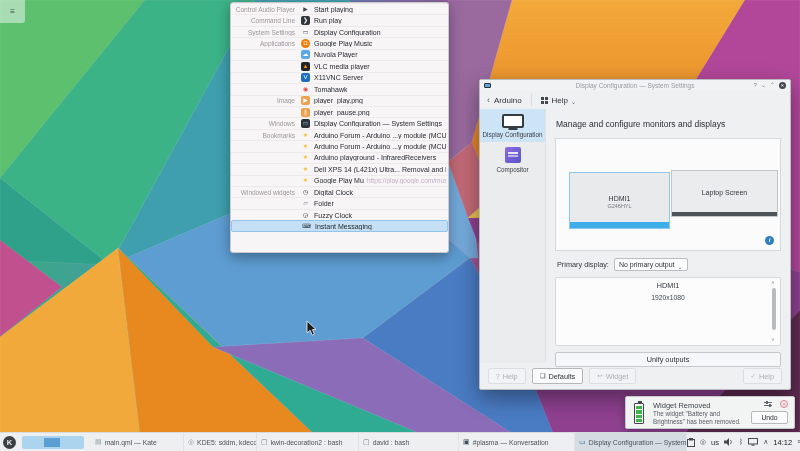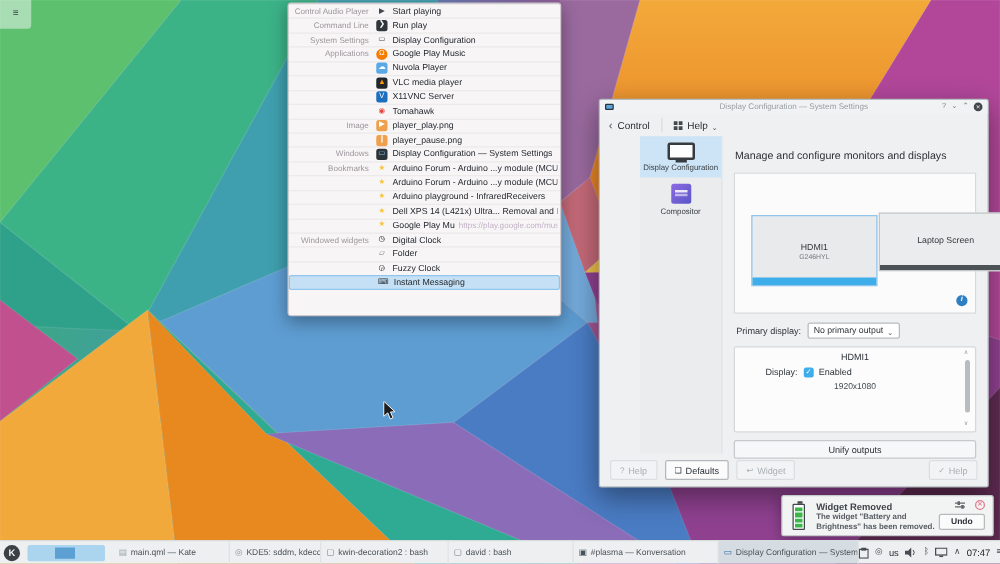--- a/index.html
+++ b/index.html
@@ -37,21 +37,21 @@
   .tb-btns { margin-left:auto; display:flex; align-items:center; gap:4px; z-index:1; }
   .tb-glyph { font-size:6px; color:#7d8287; line-height:7px; }
   .tb-close { width:7px; height:7px; border-radius:50%; background:#41474c; color:#eee; font-size:4.5px; line-height:7px; text-align:center; }
   .toolbar { height:18px; display:flex; align-items:center; padding-left:7px; }
   .chev { font-size:9px; color:#4a5055; margin-right:4px; line-height:10px; }
   .tb-label { font-size:8px; color:#2c3136; }
   .vsep { width:1px; height:12px; background:#d9dcde; margin:0 9px; }
   .grid-ic { width:7px; height:7px; display:grid; grid-template-columns:3px 3px; grid-template-rows:3px 3px; gap:1px; margin-right:4px; }
   .grid-ic i { background:#41484e; }
   .caret { font-size:6px; color:#555b60; margin-left:3px; margin-top:3px; }
-  .winbody { flex:1; display:flex; min-height:0;margin-left:32px; }
+  .winbody { flex:1; display:flex; min-height:0; }
   .sidebar { width:66px; flex:none; background:#eaecee; border-right:1px solid #e0e3e5; }
   .side-item { padding:5px 2px 4px; text-align:center; }
   .side-item.selected { background:#cde4f6; }
   .side-label { font-size:6.3px; color:#3a4045; margin-top:3px; }
   .mini-mon { width:22px; height:14px; background:#fdfdfd; border:2px solid #363b40; border-radius:2px; margin:0 auto; position:relative; }
   .mini-mon::after { content:""; position:absolute; left:50%; transform:translateX(-50%); bottom:-4px; width:9px; height:2px; background:#363b40; }
   .comp-ic { width:16px; height:16px; margin:0 auto; border-radius:2px; background:linear-gradient(135deg,#8d6ae2,#5a55c8); position:relative; }
   .comp-ic::after { content:""; position:absolute; left:3px; top:5px; width:10px; height:1.5px; background:rgba(255,255,255,.85); box-shadow:0 3px 0 rgba(255,255,255,.55); }
   .content { flex:1; padding:7px 9px 0; position:relative; }
   .heading { font-size:8.5px; color:#2b3035; margin:3px 0 9px 1px; }
@@ -84,21 +84,21 @@
   .pscroll .thumb { position:absolute; top:5px; width:4px; left:0; height:42px; border-radius:2px; background:#b9bcbf; }
   .pscroll .sa { position:absolute; left:-1px; font-size:5px; color:#9aa0a5; line-height:5px; }
   .unify { margin-top:6px; height:15px; border:1px solid #c6c9cc; background:#f6f7f8; border-radius:2px; text-align:center; font-size:7.3px; color:#2c3136; line-height:14px; }
   .footer { height:26px; flex:none; display:flex; align-items:center; padding:0 8px; gap:6px; }
   .fbtn { height:16px; border-radius:2px; font-size:7.3px; padding:0 7px; display:flex; align-items:center; gap:3px; border:1px solid #b4b8bc; background:#fbfbfc; color:#2c3136; }
   .fbtn .bic { font-size:6.5px; }
   .fbtn.disabled { color:#a9afb4; border-color:#dbdee0; background:#f2f3f4; }
   .fspacer { flex:1; }
 
   
-  .notif { left:625px; top:396px; width:170px; height:33px; background:#f2f4f4; border:1px solid #c6c9cb; border-radius:2px; box-shadow:0 3px 10px rgba(0,0,0,.3); z-index:12;font-weight:bold; }
+  .notif { left:625px; top:396px; width:170px; height:33px; background:#f2f4f4; border:1px solid #c6c9cb; border-radius:2px; box-shadow:0 3px 10px rgba(0,0,0,.3); z-index:12; }
   .battery { position:absolute; left:8px; top:6px; width:10px; height:21px; border:1px solid #41474c; border-radius:1px; padding:1px; display:flex; flex-direction:column-reverse; gap:1px; background:#fff; }
   .battery::before { content:""; position:absolute; top:-3px; left:2.5px; width:4px; height:2px; background:#41474c; }
   .battery i { display:block; height:3.2px; background:#3cb54a; }
   .ntitle { position:absolute; left:27px; top:4px; font-size:7.5px; color:#3f4549; }
   .nbody { position:absolute; left:27px; top:13px; width:98px; font-size:6.3px; line-height:7.5px; color:#565c61; }
   .nundo { position:absolute; right:6px; bottom:4px; width:37px; height:13px; background:#fafbfb; border:1px solid #b7babd; border-radius:2px; font-size:6.8px; color:#2c3136; text-align:center; line-height:12px; }
   .ncfg { position:absolute; right:22px; top:5px; width:8px; height:6px; }
   .ncfg i { display:block; height:1px; background:#5f666c; margin-bottom:2px; position:relative; }
   .ncfg i::after { content:""; position:absolute; top:-1px; width:2px; height:3px; background:#5f666c; }
   .ncfg i:first-child::after { left:1.5px; } .ncfg i:last-child::after { left:4.5px; }
@@ -296,21 +296,21 @@
     <div class="title">Display Configuration — System Settings</div>
     <div class="tb-btns">
       <span class="tb-glyph">?</span>
       <span class="tb-glyph">⌄</span>
       <span class="tb-glyph">⌃</span>
       <span class="tb-close">✕</span>
     </div>
   </div>
   <div class="toolbar">
     <span class="chev">‹</span>
-    <span class="tb-label">Control</span>
+    <span class="tb-label">Arduino</span>
     <span class="vsep"></span>
     <span class="grid-ic">
         <i></i>
         <i></i>
         <i></i>
         <i></i>
       </span>
     <span class="tb-label">Help</span>
     <span class="caret">⌄</span>
   </div>
@@ -341,25 +341,20 @@
       </div>
       <div class="prim-row">
         <span class="flabel">Primary display:</span>
         <span class="combo">
           <span>No primary output</span>
           <span class="caret">⌄</span>
         </span>
       </div>
       <div class="panel">
         <div class="ptitle">HDMI1</div>
-        <div class="prow">
-          <span class="plabel">Display:</span>
-          <span class="checkbox">✓</span>
-          <span class="cbl">Enabled</span>
-        </div>
         <div class="res-cur-row">
           <span class="res-cur">1920x1080</span>
         </div>
         <div class="pscroll">
           <span class="sa" style="top:-3px">∧</span>
           <span class="thumb"></span>
           <span class="sa" style="bottom:-2px">∨</span>
         </div>
       </div>
       <div class="unify">Unify outputs</div>
@@ -444,20 +439,20 @@
     <svg width="10" height="8">
         <polygon points="0,2.5 2.5,2.5 5,0 5,8 2.5,5.5 0,5.5" fill="#454b51"></polygon>
         <path d="M6.5,2 q1.8,2 0,4" stroke="#454b51" stroke-width="0.8" fill="none"></path>
       </svg>
     <span class="tglyph">ᛒ</span>
     <svg width="10" height="8">
         <rect x="0.5" y="0.5" width="9" height="5.5" fill="none" stroke="#454b51"></rect>
         <rect x="3.5" y="6.5" width="3" height="1.2" fill="#454b51"></rect>
       </svg>
     <span class="tglyph">∧</span>
-    <span class="ttime">07:47</span>
+    <span class="ttime">14:12</span>
     <span class="tglyph">≡</span>
   </div>
 </div>
 
 <svg class="abs cursor" width="11" height="16" viewBox="0 0 11 16">
   <path d="M1,0 L1,12 L4.2,9.3 L6.2,14.2 L8.4,13.2 L6.4,8.6 L10,8.4 Z" fill="#1b1d1f" stroke="#f4f4f4" stroke-width="0.8"></path>
 </svg>
 
 </body></html>

